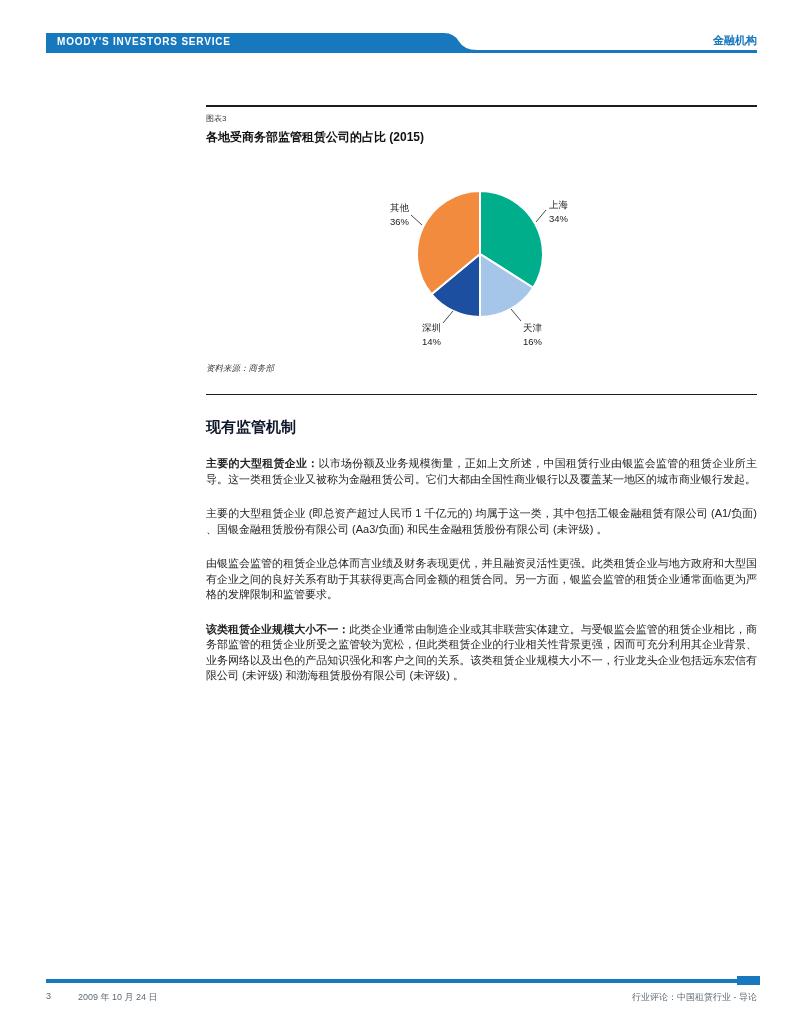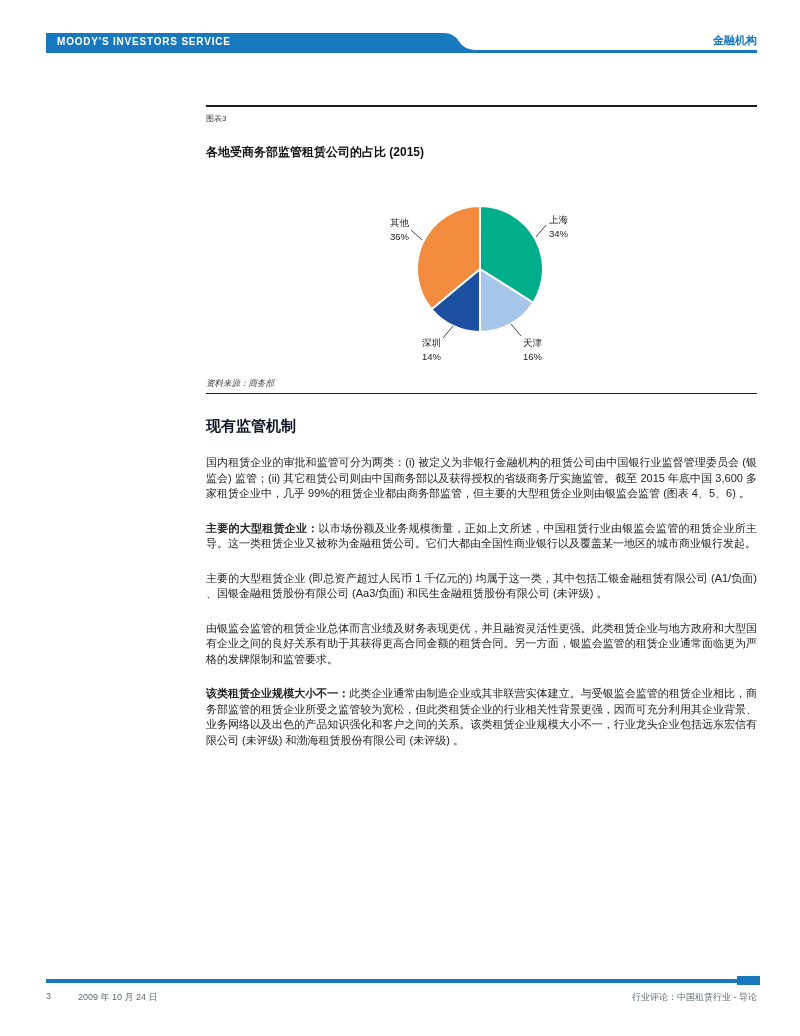--- a/index.html
+++ b/index.html
@@ -21,24 +21,24 @@
   #watermark{
     position:absolute;left:186px;top:480px;width:560px;
     font-size:40px;letter-spacing:3px;color:#dadada;
     font-family:"Liberation Sans",sans-serif;white-space:nowrap;
     user-select:none;pointer-events:none;
   }
   
   #column{position:absolute;left:206px;top:105px;width:551px;}
   #figure{border-top:2px solid #1c1c1c;position:relative;}
   #figure-number{margin-top:7px;font-size:8px;line-height:10px;color:#3a3a3a;}
-  #figure-title{margin-top:21px;font-size:12px;line-height:15px;font-weight:bold;color:#111;}
+  #figure-title{margin-top:6px;font-size:12px;line-height:15px;font-weight:bold;color:#111;}
   #pie-svg{display:block;margin-top:6px;}
   #figure-source{
-    margin-top:2px;padding-bottom:4px;font-size:8.5px;line-height:11px;
+    margin-top:2px;padding-bottom:20px;font-size:8.5px;line-height:11px;
     font-style:italic;color:#3a3a3a;border-bottom:1.5px solid #1c1c1c;
     font-family:"Liberation Serif","DejaVu Serif",serif;
   }
   #section-heading{
     margin-top:22px;font-size:15px;line-height:20px;font-weight:bold;color:#0f172a;
   }
   .para{
     margin-top:19px;font-size:11px;line-height:15.5px;color:#262324;
     text-align:justify;
   }
@@ -88,21 +88,20 @@
           <text x="441" y="342" text-anchor="end" class="pie-label">14%</text>
           <line x1="422" y1="222" x2="411" y2="212" stroke="#4a4a4a" stroke-width="1"></line>
           <text x="409" y="208" text-anchor="end" class="pie-label">其他</text>
           <text x="409" y="222" text-anchor="end" class="pie-label">36%</text>
         </svg>
       <div id="figure-source">资料来源：商务部</div>
     </div>
 
     <div id="section-heading">现有监管机制</div>
 
-    <p class="para"><span class="lead"></span><span>国内租赁企业的审批和监管可分为两类：(i) 被定义为非银行金融机构的租赁公司由中国银行业监督管理委员会 (银监会) 监管；(ii) 其它租赁公司则由中国商务部以及获得授权的省级商务厅实施监管。截至 2015 年底中国 3,600 多家租赁企业中，几乎 99%的租赁企业都由商务部监管，但主要的大型租赁企业则由银监会监管 (图表 4、5、6) 。</span></p>
     <p class="para"><span class="lead">主要的大型租赁企业：</span><span>以市场份额及业务规模衡量，正如上文所述，中国租赁行业由银监会监管的租赁企业所主导。这一类租赁企业又被称为金融租赁公司。它们大都由全国性商业银行以及覆盖某一地区的城市商业银行发起。</span></p>
     <p class="para"><span class="lead"></span><span>主要的大型租赁企业 (即总资产超过人民币 1 千亿元的) 均属于这一类，其中包括工银金融租赁有限公司 (A1/负面) 、国银金融租赁股份有限公司 (Aa3/负面) 和民生金融租赁股份有限公司 (未评级) 。</span></p>
     <p class="para"><span class="lead"></span><span>由银监会监管的租赁企业总体而言业绩及财务表现更优，并且融资灵活性更强。此类租赁企业与地方政府和大型国有企业之间的良好关系有助于其获得更高合同金额的租赁合同。另一方面，银监会监管的租赁企业通常面临更为严格的发牌限制和监管要求。</span></p>
     <p class="para"><span class="lead">该类租赁企业规模大小不一：</span><span>此类企业通常由制造企业或其非联营实体建立。与受银监会监管的租赁企业相比，商务部监管的租赁企业所受之监管较为宽松，但此类租赁企业的行业相关性背景更强，因而可充分利用其企业背景、业务网络以及出色的产品知识强化和客户之间的关系。该类租赁企业规模大小不一，行业龙头企业包括远东宏信有限公司 (未评级) 和渤海租赁股份有限公司 (未评级) 。</span></p>
   </div>
 
   <div id="footer-bar">
     <div id="footer-bar-line"></div>
     <div id="footer-bar-block"></div>
   </div>

